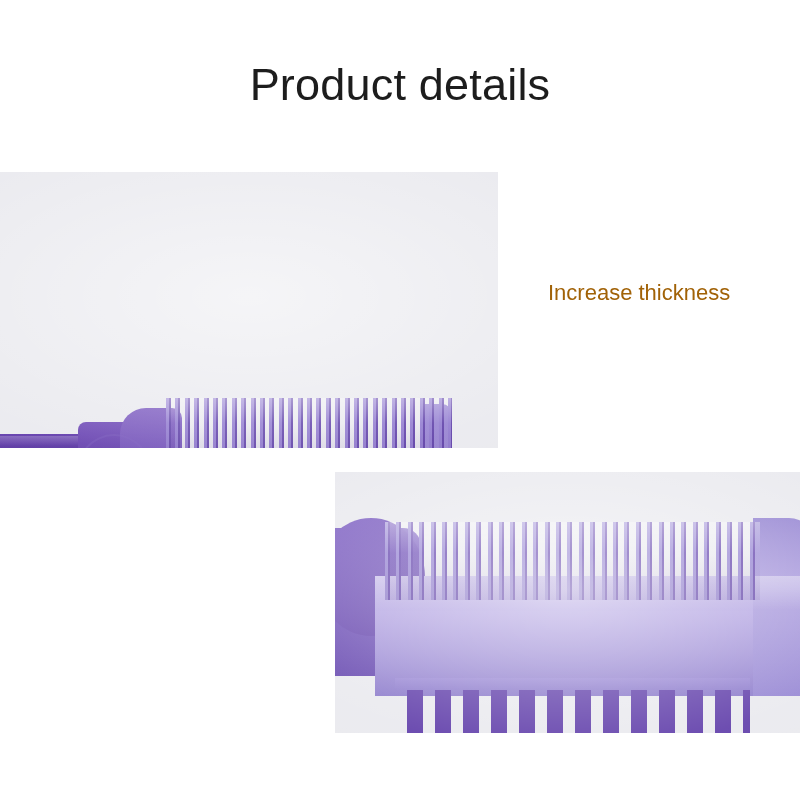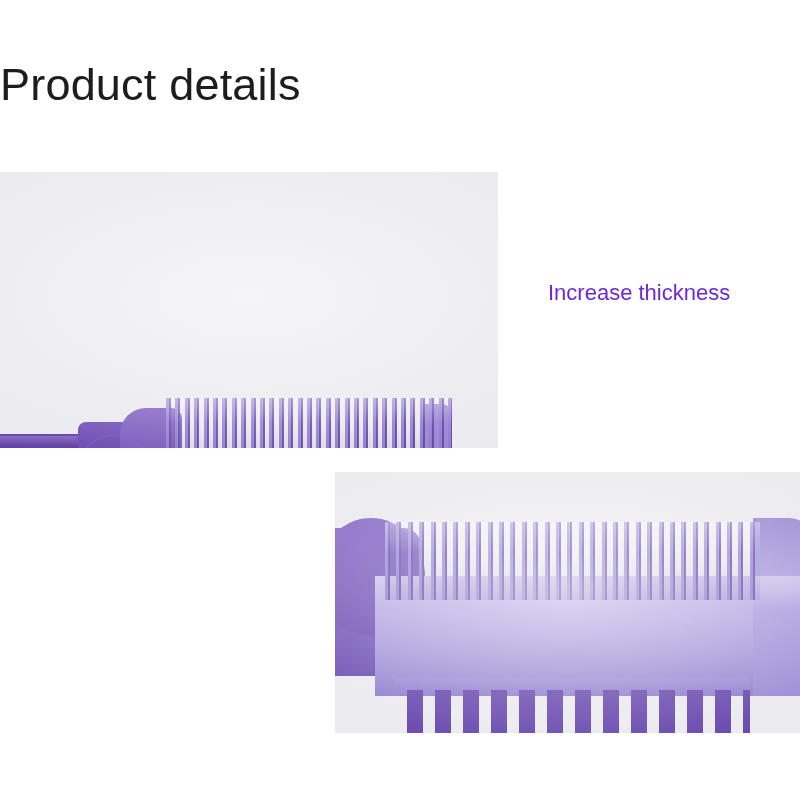--- a/index.html
+++ b/index.html
@@ -9,21 +9,21 @@
     font-family:"Liberation Sans", sans-serif;
     overflow:hidden;
     position:relative;
   }
   .page{position:absolute;inset:0;background:#fff;}
 
   
   .title{
     position:absolute;
     left:0;right:0;top:62px;
-    text-align:left;
+    text-align:center;
     font-size:45px;
     line-height:1;
     color:#1d1d1d;
     letter-spacing:0.2px;
     font-weight:400;
     white-space:nowrap;
   }
 
   
   .photo{
@@ -156,21 +156,21 @@
   }
   .b-shine{
     position:absolute;left:40px;top:104px;width:440px;height:34px;
     background:linear-gradient(180deg,rgba(255,255,255,.40),rgba(255,255,255,0));
   }
 
   
   .label{
     position:absolute;
     font-size:22px;
-    color:#6d28d9;
+    color:#a16207;
     white-space:nowrap;
     line-height:1;
   }
   .label.increase{ left:548px; top:282px; }
   .label.round{ left:62px; top:565px; }
 </style>
 </head>
 <body>
 
 <div class="page">

